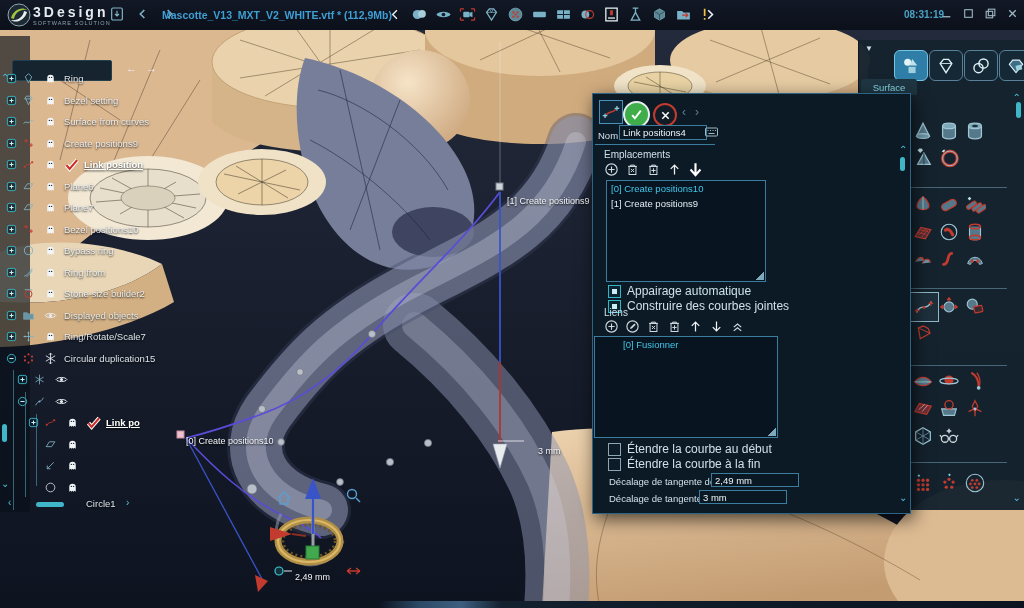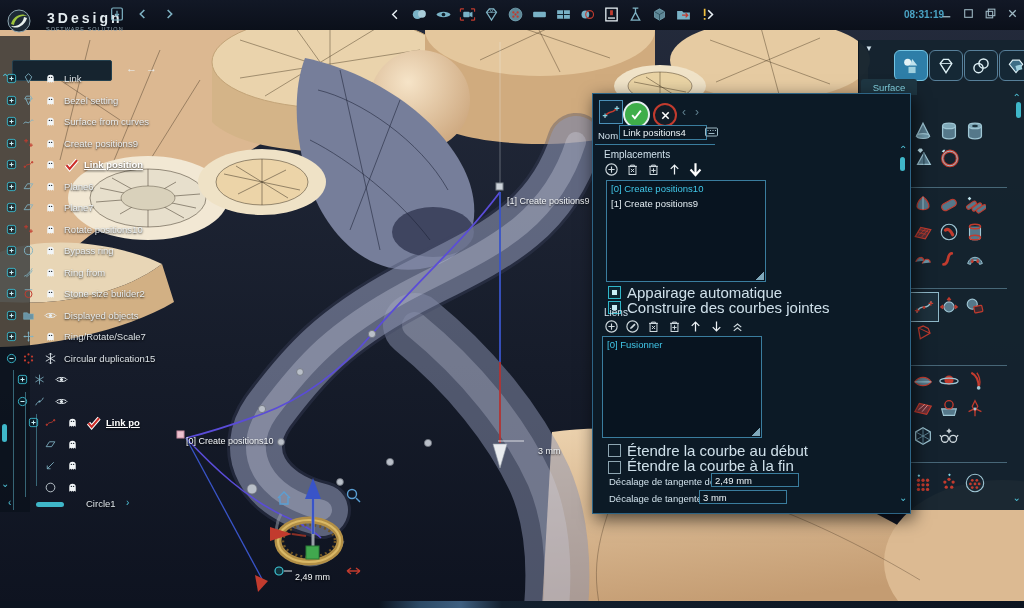--- a/index.html
+++ b/index.html
@@ -2,21 +2,21 @@
 <html><head>
 <meta charset="utf-8">
 <style>
   html,body{margin:0;padding:0;background:#10151f;}
   body{width:1024px;height:608px;position:relative;overflow:hidden;
        font-family:"Liberation Sans",sans-serif;color:#dfe9ee;font-size:10px;
        -webkit-font-smoothing:antialiased;}
   .abs{position:absolute;}
   
   #topbar{position:absolute;left:0;top:0;width:1024px;height:30px;background:linear-gradient(#121826,#0b101a);z-index:30;}
-  .brand{position:absolute;left:6px;top:8px;display:flex;align-items:center;gap:14px;text-align:center;}
+  .brand{position:absolute;left:6px;top:2px;display:flex;align-items:center;gap:1px;}
   .brand-name{font-size:14px;letter-spacing:3px;color:#e3ebef;font-weight:bold;}
   .brand-sub{font-size:5.5px;letter-spacing:1px;color:#8fa4b0;}
   .tb-ico{width:22px;height:22px;display:flex;align-items:center;justify-content:center;color:#79b2c6;}
   .tb-ico svg{display:block;}
   #doc-title{position:absolute;left:162px;top:9px;color:#3f9fd4;font-weight:bold;font-size:10.5px;}
   #clock{position:absolute;right:80px;top:9px;color:#4aa3c4;font-weight:bold;}
   #win-controls{position:absolute;right:4px;top:5px;display:flex;gap:6px;}
   #win-controls .tb-ico{width:16px;height:16px;color:#9fb9c4;}
   #icon-strip{position:absolute;left:384px;top:3px;display:flex;gap:2px;}
   
@@ -31,21 +31,21 @@
   .tree-row{position:absolute;height:20px;display:flex;align-items:center;}
   .tree-label{color:rgba(238,244,248,.92);text-shadow:0 1px 2px rgba(0,0,0,.85);font-size:9.5px;white-space:nowrap;}
   .tree-label.active{font-weight:bold;text-decoration:underline;color:#fff;}
   .tr-ico{position:absolute;}
   .trunk{position:absolute;width:1px;background:rgba(90,170,190,.55);}
   #tree-hscroll{position:absolute;left:8px;top:447px;width:128px;height:10px;}
   
   #dialog{position:absolute;left:592px;top:93px;width:317px;height:419px;z-index:20;
     background:#0c1a26;border:1px solid #2d6485;box-shadow:3px 5px 16px rgba(0,0,0,.65);}
   .dlg-section-title{position:absolute;color:#cfe0ea;font-size:10px;}
-  .dlg-check-row{position:absolute;display:flex;align-items:center;gap:6px;color:#cfe0ea;font-size:15px;}
+  .dlg-check-row{position:absolute;display:flex;align-items:center;gap:6px;color:#cfe0ea;font-size:12px;}
   .cbox{width:11px;height:11px;border:1px solid #2fb7c9;background:#0b2430;display:flex;align-items:center;justify-content:center;}
   .cbox.un{border-color:#8ea6b2;background:#0d1c28;}
   .cbox .in{width:5px;height:5px;background:#c8edf5;}
   .listbox{position:absolute;background:#081420;border:1px solid #3a7d9e;}
   .list-item{padding:2px 4px;font-size:9.5px;white-space:nowrap;}
   .list-item.sel{color:#41c7e8;}
   .list-item.nor{color:#e2ecf1;}
   .grip{position:absolute;right:1px;bottom:1px;width:8px;height:8px;
     background:linear-gradient(135deg,transparent 50%,#7fa8bb 50%);}
   .txt-input{position:absolute;background:#0a1824;border:1px solid #3a7d9e;color:#eef5f8;
@@ -206,20 +206,21 @@
         <svg width="16" height="16" viewBox="0 0 24 24">
           <path d="M14 6l-6 6 6 6" stroke="#7fb3c4" stroke-width="2.4" fill="none"></path>
         </svg>
       </div>
       <div class="tb-ico">
         <svg width="16" height="16" viewBox="0 0 24 24">
           <path d="M10 6l6 6-6 6" stroke="#7fb3c4" stroke-width="2.4" fill="none"></path>
         </svg>
       </div>
     </div>
+  <div id="doc-title">Mascotte_V13_MXT_V2_WHITE.vtf *  (112,9Mb)</div>
   <div id="icon-strip">
       <div class="tb-ico">
         <svg width="17" height="17" viewBox="0 0 24 24">
           <path d="M14 6l-6 6 6 6" stroke="#e8f0f4" stroke-width="2" fill="none"></path>
         </svg>
       </div>
       <div class="tb-ico">
         <svg width="17" height="17" viewBox="0 0 24 24">
           <circle cx="9" cy="12" r="6.5" fill="#79b2c6"></circle>
           <circle cx="15.5" cy="11" r="5.5" fill="#a9cdd9"></circle>
@@ -342,21 +343,21 @@
             <path d="M12 7.5v9M7.5 12h9" stroke="#c8f0f7" stroke-width="2.2"></path>
           </svg></div>
         <div class="tr-ico" style="left: 22px; top: 3px; position: absolute;"><svg width="13" height="13" viewBox="0 0 24 24">
             <path d="M6 9l6-6 6 6-6 11z" fill="none" stroke="#7fb3c4" stroke-width="1.6"></path>
           </svg></div>
         <div class="tr-ico" style="left: 44px; top: 3px; position: absolute;"><svg width="13" height="13" viewBox="0 0 24 24">
             <path d="M6 20v-9a6 6 0 0 1 12 0v9l-2.4-1.8-1.8 1.8-1.8-1.8-1.8 1.8-1.8-1.8z" fill="#f2f6f8"></path>
             <circle cx="10" cy="10" r="1.3" fill="#27303a"></circle>
             <circle cx="14" cy="10" r="1.3" fill="#27303a"></circle>
           </svg></div>
-        <span class="tree-label" style="position: absolute; left: 64px; top: 4px;">Link</span>
+        <span class="tree-label" style="position: absolute; left: 64px; top: 4px;">Ring</span>
       </div>
       <div class="tree-row" style="top: 38.5px; left: 0px;">
         <div class="tr-ico" style="left: 6px; top: 4px; position: absolute;"><svg width="11" height="11" viewBox="0 0 24 24">
             <rect x="3" y="3" width="18" height="18" rx="4" fill="rgba(8,32,42,.6)" stroke="#39b8cc" stroke-width="2"></rect>
             <path d="M12 7.5v9M7.5 12h9" stroke="#c8f0f7" stroke-width="2.2"></path>
           </svg></div>
         <div class="tr-ico" style="left: 22px; top: 3px; position: absolute;"><svg width="13" height="13" viewBox="0 0 24 24">
             <path d="M8 4h8l3 5H5z" fill="none" stroke="#7fb3c4" stroke-width="1.6"></path>
             <path d="M7 9l5 11 5-11" fill="none" stroke="#7fb3c4" stroke-width="1.6"></path>
           </svg></div>
@@ -453,21 +454,21 @@
             <path d="M12 7.5v9M7.5 12h9" stroke="#c8f0f7" stroke-width="2.2"></path>
           </svg></div>
         <div class="tr-ico" style="left: 22px; top: 3px; position: absolute;"><svg width="13" height="13" viewBox="0 0 24 24">
             <path d="M4 7h7M7.5 3.5v7M13 15h7M16.5 11.5v7" stroke="#c23b2e" stroke-width="1.8" fill="none"></path>
           </svg></div>
         <div class="tr-ico" style="left: 44px; top: 3px; position: absolute;"><svg width="13" height="13" viewBox="0 0 24 24">
             <path d="M6 20v-9a6 6 0 0 1 12 0v9l-2.4-1.8-1.8 1.8-1.8-1.8-1.8 1.8-1.8-1.8z" fill="#f2f6f8"></path>
             <circle cx="10" cy="10" r="1.3" fill="#27303a"></circle>
             <circle cx="14" cy="10" r="1.3" fill="#27303a"></circle>
           </svg></div>
-        <span class="tree-label" style="position: absolute; left: 64px; top: 4px;">Rotate positions10</span>
+        <span class="tree-label" style="position: absolute; left: 64px; top: 4px;">Bezel positions10</span>
       </div>
       <div class="tree-row" style="top: 189px; left: 0px;">
         <div class="tr-ico" style="left: 6px; top: 4px; position: absolute;"><svg width="11" height="11" viewBox="0 0 24 24">
             <rect x="3" y="3" width="18" height="18" rx="4" fill="rgba(8,32,42,.6)" stroke="#39b8cc" stroke-width="2"></rect>
             <path d="M12 7.5v9M7.5 12h9" stroke="#c8f0f7" stroke-width="2.2"></path>
           </svg></div>
         <div class="tr-ico" style="left: 22px; top: 3px; position: absolute;"><svg width="13" height="13" viewBox="0 0 24 24">
             <circle cx="12" cy="12" r="7.5" fill="none" stroke="#7fb3c4" stroke-width="1.8"></circle>
           </svg></div>
         <div class="tr-ico" style="left: 44px; top: 3px; position: absolute;"><svg width="13" height="13" viewBox="0 0 24 24">
@@ -1073,21 +1074,21 @@
         <svg width="15" height="15" viewBox="0 0 24 24">
           <path d="M12 4v15M6 13l6 6 6-6" stroke="#eef3f6" stroke-width="2" fill="none"></path>
         </svg>
       </div>
       <div class="dlg-tool">
         <svg width="15" height="15" viewBox="0 0 24 24">
           <path d="M6 13l6-5 6 5M6 19l6-5 6 5" stroke="#cfd9de" stroke-width="2" fill="none"></path>
         </svg>
       </div>
     </div>
-  <div class="listbox" style="left:9px;top:242px;width:158px;height:100px;">
+  <div class="listbox" style="left:1px;top:242px;width:158px;height:100px;padding-left:24px;">
     <div id="dlg-list2">
         <div class="list-item sel">[0] Fusionner</div>
       </div>
       <div class="grip"></div>
   </div>
   <div id="dlg-checks2">
       <div class="dlg-check-row" style="left: 15px; top: 348px;">
         <div class="cbox un"></div>
         <span>Étendre la courbe au début</span>
       </div>

